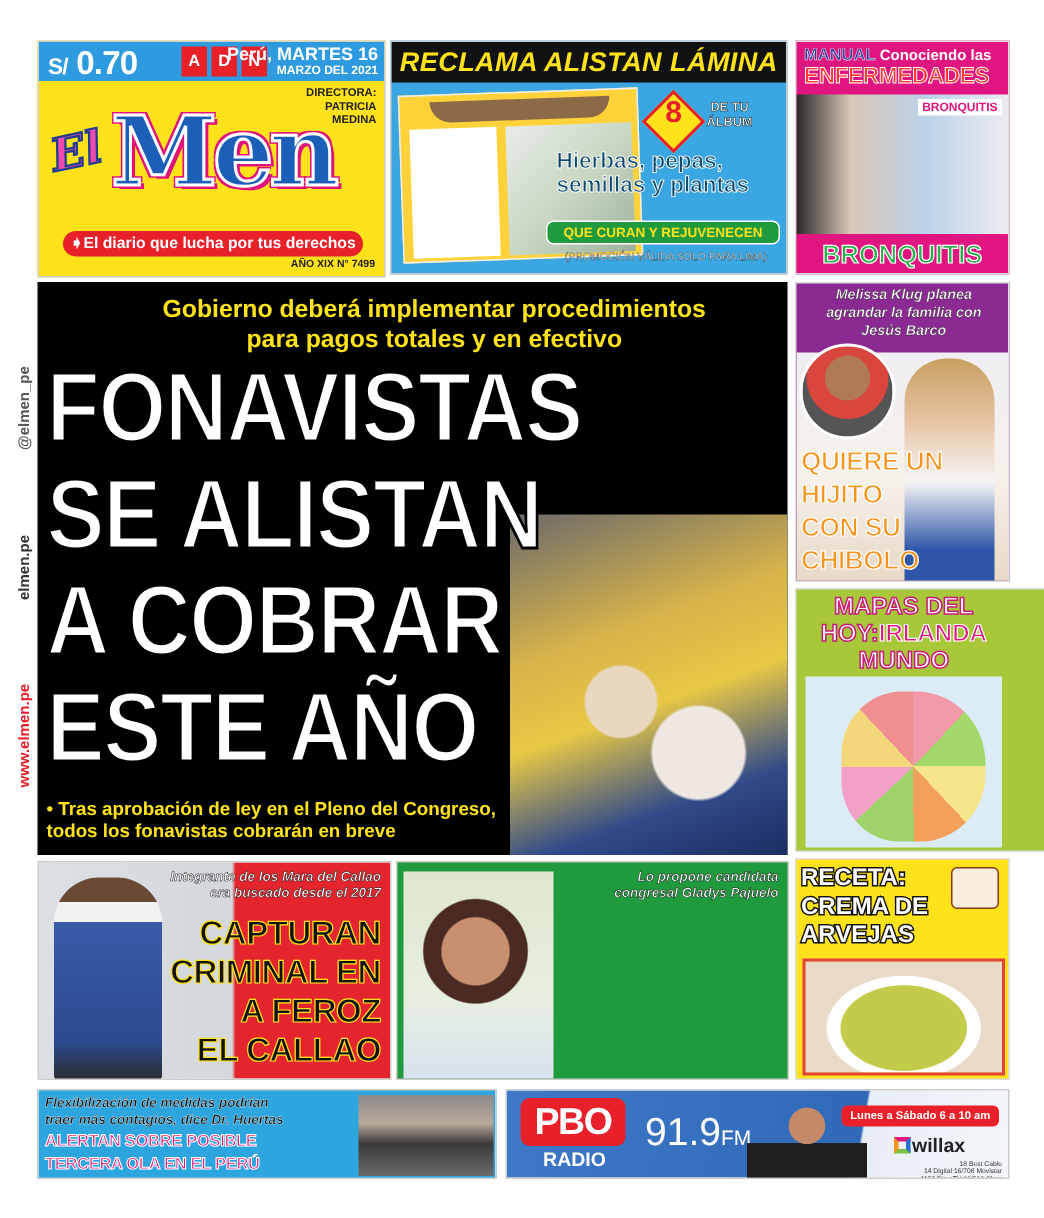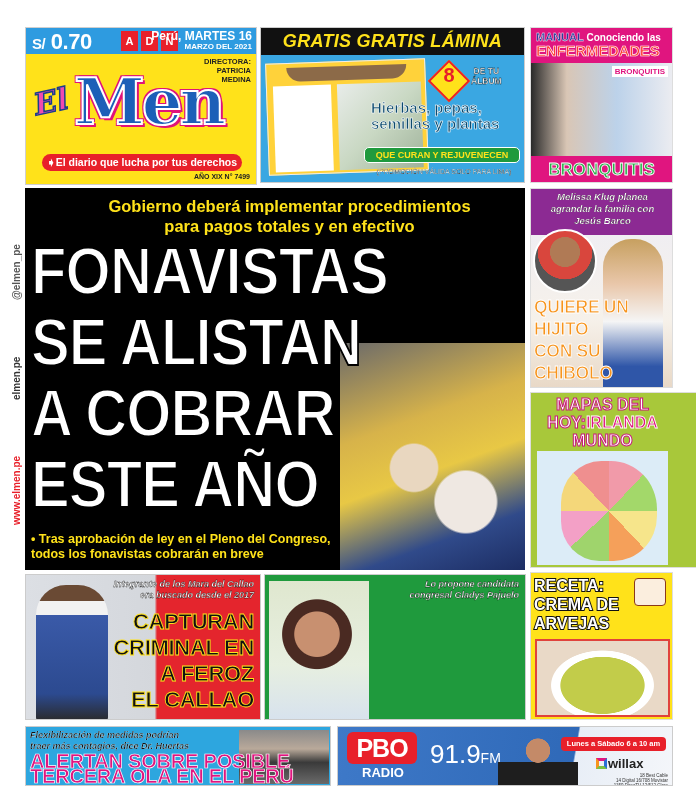--- a/index.html
+++ b/index.html
@@ -84,21 +84,21 @@
   .crime-hl { position: absolute; right: 6px; top: 34px; color: #111; font-weight: bold; font-size: 22px; text-align: right; line-height: 26px; -webkit-text-stroke: 0.8px #ffe21a; letter-spacing: -0.3px; }
 
   .teach { left: 264px; top: 574px; width: 262px; height: 146px; background: #1f9a3d; border: 1px solid #ccc; overflow: hidden; }
   .teach-woman { position: absolute; left: 4px; top: 6px; width: 100px; height: 140px; background: radial-gradient(circle at 48% 38%, #c89070 0 22%, #4a2a22 23% 34%, transparent 35%), linear-gradient(180deg,#dfe7cf 0%,#e7efe0 60%,#d7e2ee 100%); }
   .teach-kicker { position: absolute; right: 6px; top: 4px; width: 170px; color: #fff; font-style: italic; font-weight: bold; font-size: 9px; text-align: right; line-height: 11px; -webkit-text-stroke: 0.3px #000; }
   .teach-hl { position: absolute; right: 6px; top: 35px; color: #e8202a; font-weight: bold; font-size: 21px; text-align: right; line-height: 26px; -webkit-text-stroke: 0.8px #fff; letter-spacing: -0.3px; }
 
   .covid { left: 25px; top: 726px; width: 306px; height: 60px; background: #2da6df; border: 1px solid #ccc; overflow: hidden; }
   .covid-photo { position: absolute; left: 213px; top: 3px; width: 90px; height: 54px; background: linear-gradient(180deg,#8a8a8a 0%,#b9a99a 35%,#3a3a3a 60%,#6a6a6a 100%); }
   .covid-kicker { position: absolute; left: 4px; top: 3px; color: #111; font-style: italic; font-weight: bold; font-size: 9px; line-height: 11px; -webkit-text-stroke: 0.2px #fff; }
-  .covid-hl { position: absolute; left: 4px; top: 27px; color: #e0157f; font-weight: bold; font-size: 20px; line-height: 15px; -webkit-text-stroke: 0.7px #fff; letter-spacing: -0.2px; }
+  .covid-hl { position: absolute; left: 4px; top: 27px; color: #e0157f; font-weight: bold; font-size: 11px; line-height: 15px; -webkit-text-stroke: 0.7px #fff; letter-spacing: -0.2px; }
 
   
   .radio { left: 337px; top: 726px; width: 336px; height: 60px; background: linear-gradient(100deg,#3e79c8 0%,#2f69b8 70%,#e8eef6 70.5%,#f4f6fa 100%); border: 1px solid #ccc; overflow: hidden; }
   .pbo { position: absolute; left: 9px; top: 5px; width: 70px; height: 32px; background: #e8202a; border-radius: 6px; color: #fff; font-weight: bold; font-size: 25px; text-align: center; line-height: 32px; letter-spacing: -1px; }
   .radio-lbl { position: absolute; left: 10px; top: 38px; width: 70px; color: #fff; font-weight: bold; font-size: 13px; text-align: center; }
   .freq { position: absolute; left: 92px; top: 12px; color: #fff; font-size: 26px; }
   .freq small { font-size: 14px; }
   .host { position: absolute; left: 160px; top: 4px; width: 80px; height: 56px; background: radial-gradient(circle at 50% 35%, #c48a68 0 22%, transparent 23%), linear-gradient(180deg,transparent 0%,transparent 55%,#1e1e1e 56%,#1e1e1e 100%); }
   .schedule { position: absolute; left: 223px; top: 10px; width: 105px; height: 14px; background: #e8202a; border-radius: 4px; color: #fff; font-size: 7.5px; font-weight: bold; text-align: center; line-height: 14px; }
   .willax { position: absolute; left: 270px; top: 29px; color: #222; font-size: 13px; font-weight: bold; }
@@ -130,21 +130,21 @@
     <div>PATRICIA</div>
     <div>MEDINA</div>
   </div>
   <div class="logo-men">Men</div>
   <div class="logo-el">El</div>
   <div class="slogan">➧El diario que lucha por tus derechos</div>
   <div class="issue">AÑO XIX   N° 7499</div>
 </div>
 
 <div class="abs promo">
-  <div class="promo-head">GRATIS GRATIS LÁMINA</div>
+  <div class="promo-head">RECLAMA ALISTAN LÁMINA</div>
   <div class="promo-card">
     <div class="bar"></div>
       <div class="page1"></div>
       <div class="page2"></div>
   </div>
   <div class="diamond"></div>
   <div class="diamond-num">8</div>
   <div class="album">
     <div>DE TU</div>
       <div>ÁLBUM</div>

